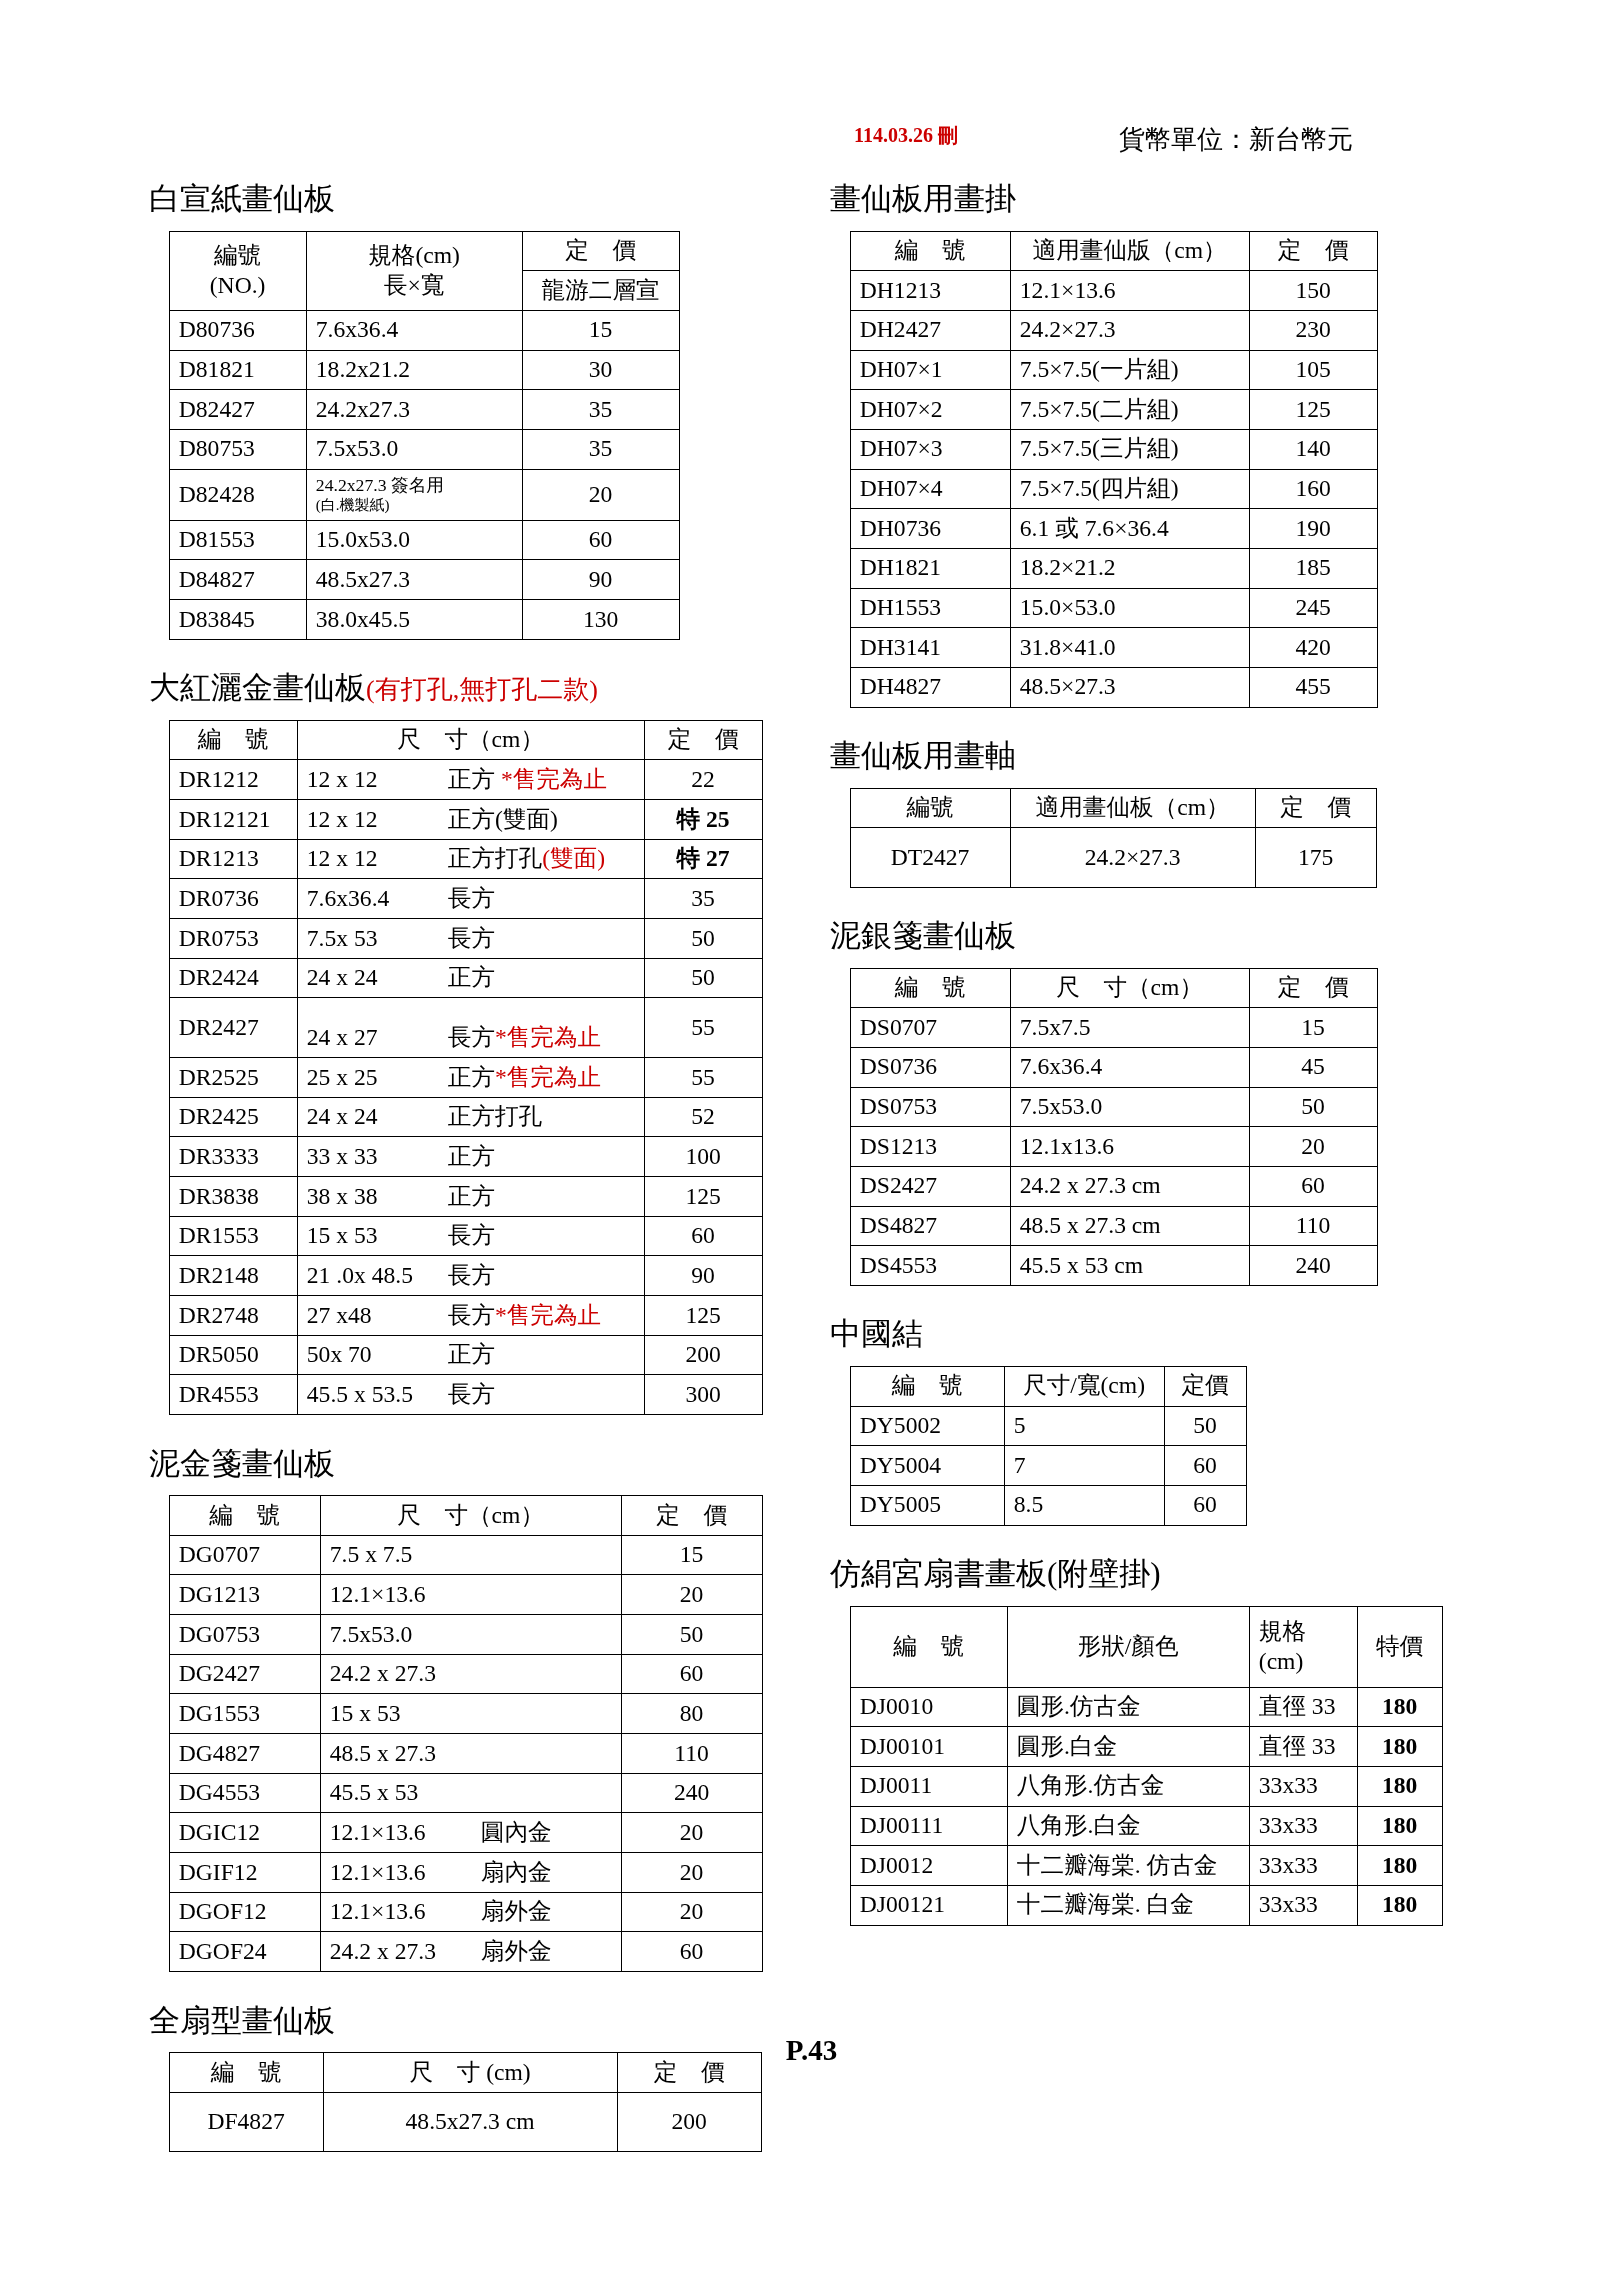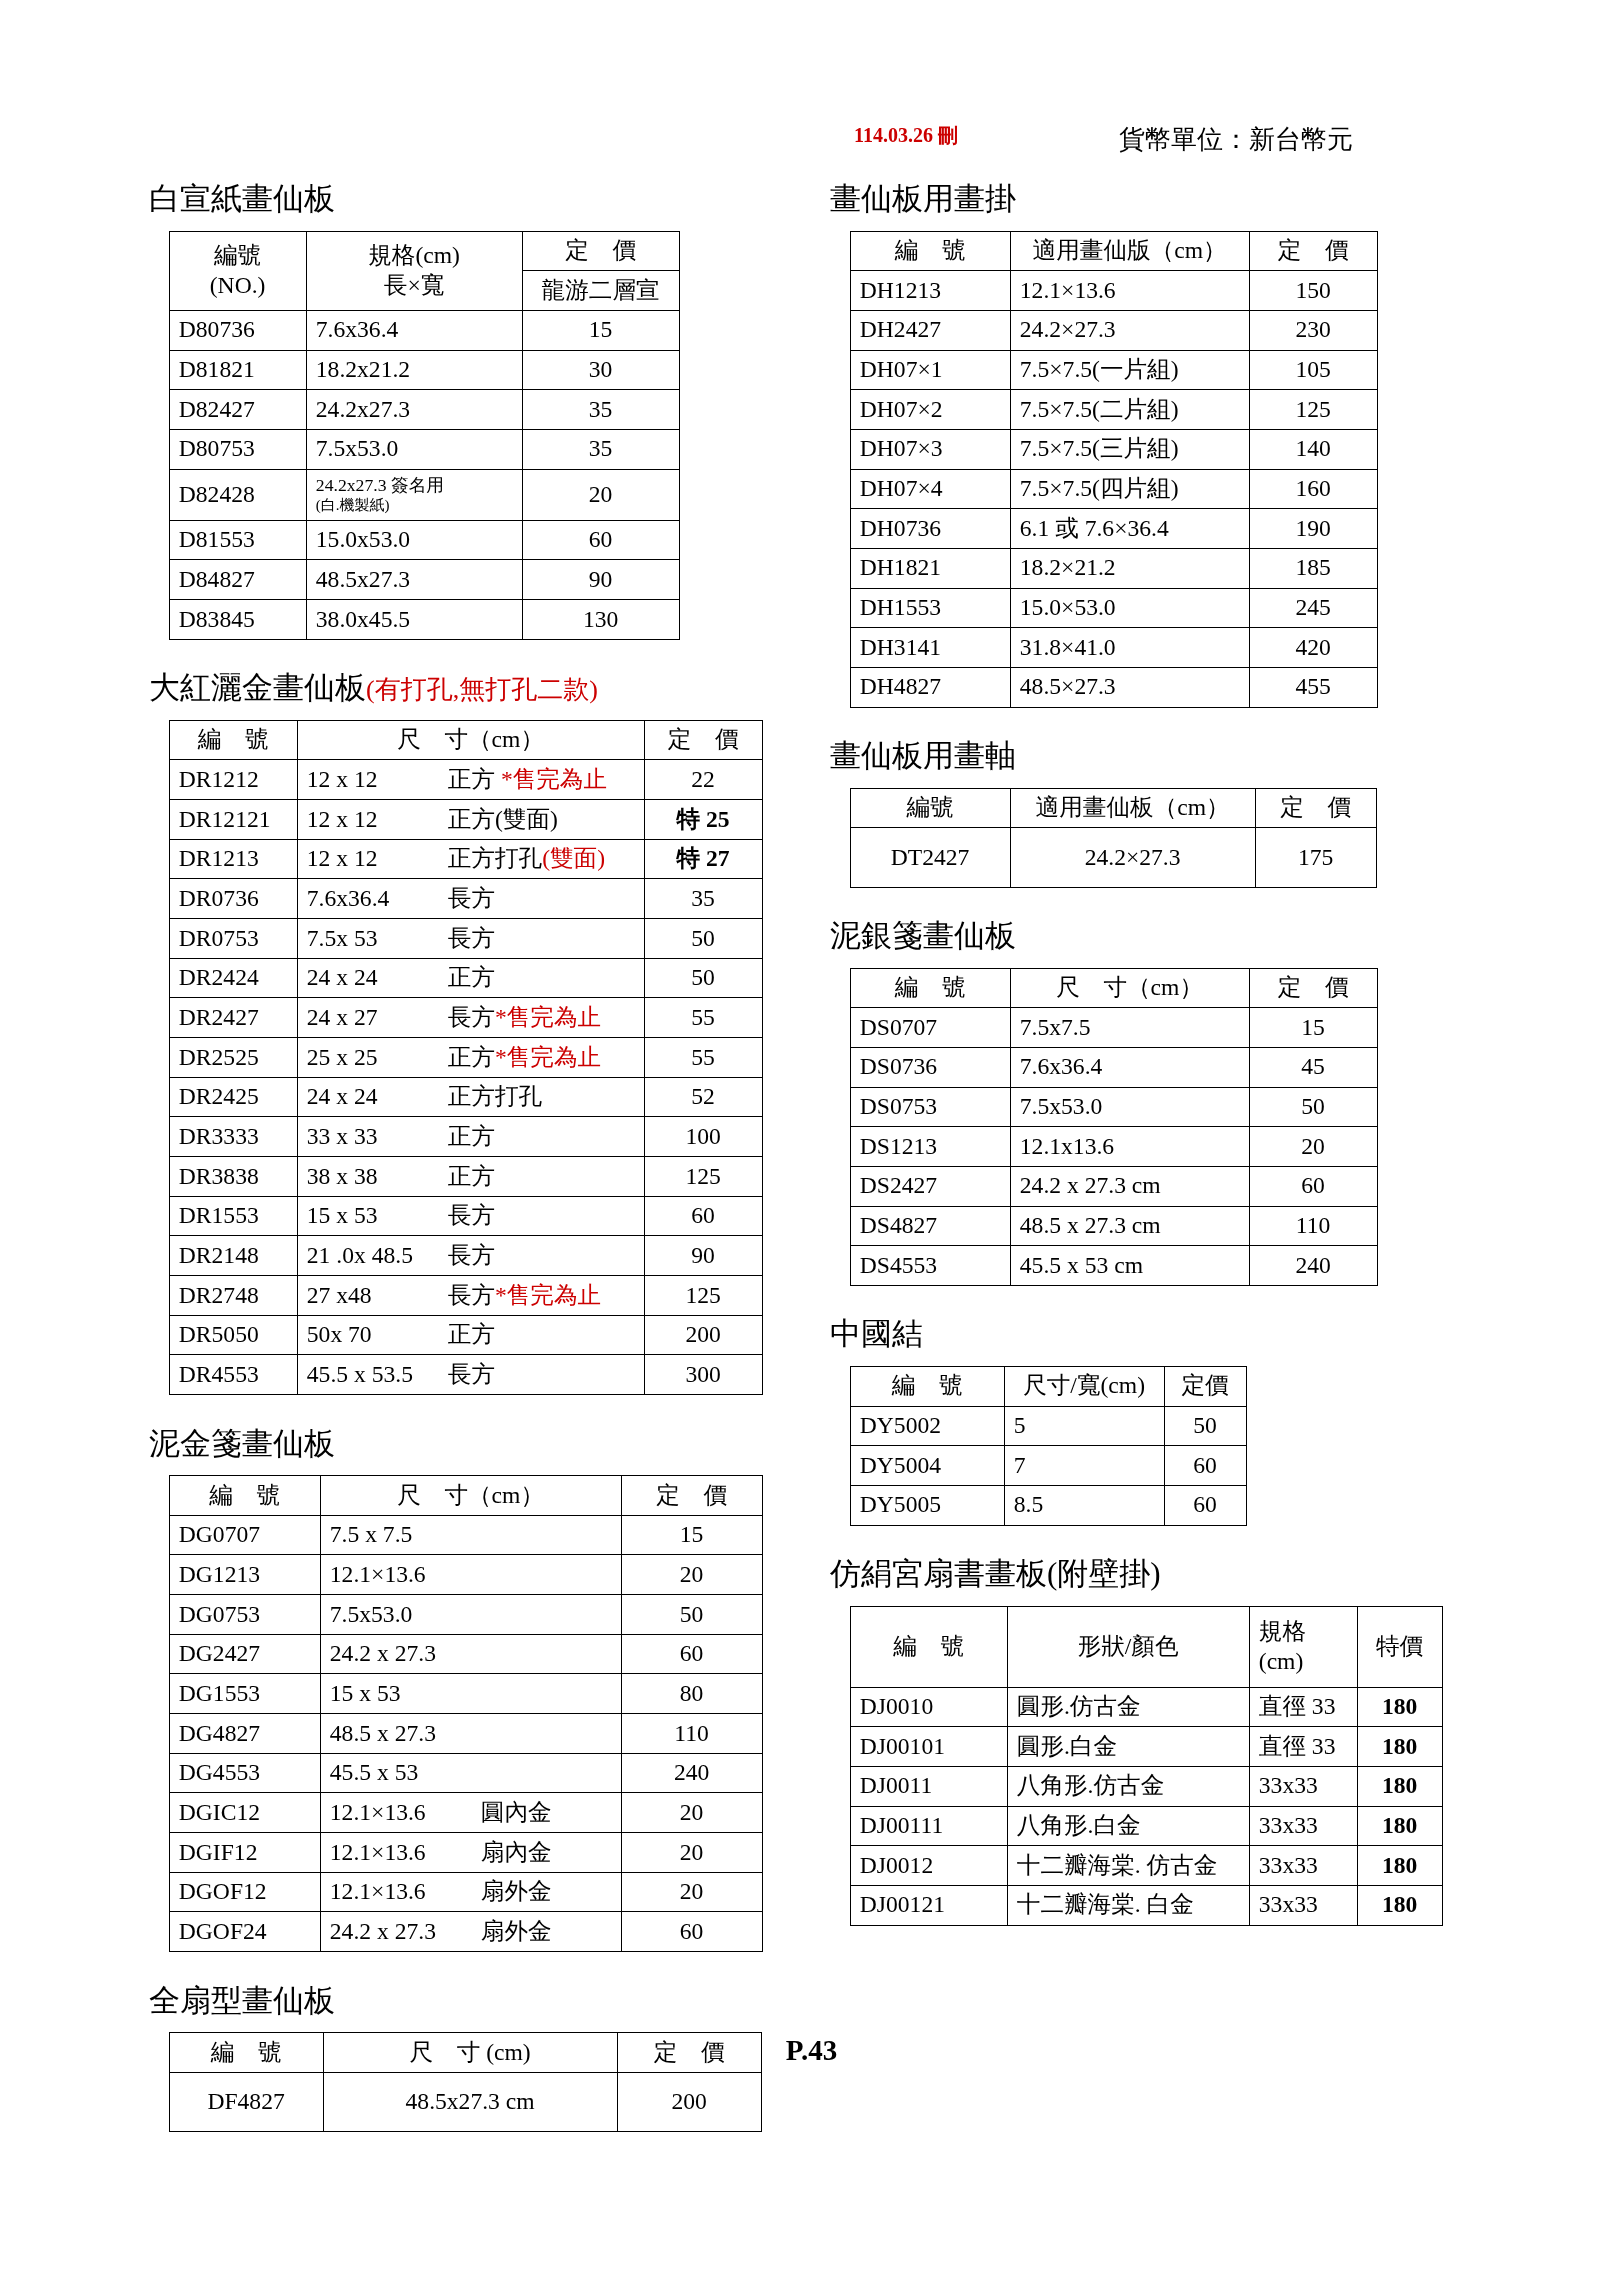--- a/index.html
+++ b/index.html
@@ -177,21 +177,21 @@
               <td class="a-left"><span style="display: inline-block; width: 141px;">7.5x 53</span><span>長方</span></td>
               <td class="a-right">50</td>
             </tr>
             <tr>
               <td class="a-left">DR2424</td>
               <td class="a-left"><span style="display: inline-block; width: 141px;">24 x 24</span><span>正方</span></td>
               <td class="a-right">50</td>
             </tr>
             <tr>
               <td class="a-left">DR2427</td>
-              <td class="a-left"><span style="display: inline-block; width: 141px;">24 x 27</span><span>長方</span><span class="red">*售完為止</span></td>
+              <td class="a-left"><span style="display: inline-block; width: 141px; margin-top: 20px;">24 x 27</span><span>長方</span><span class="red">*售完為止</span></td>
               <td class="a-right">55</td>
             </tr>
             <tr>
               <td class="a-left">DR2525</td>
               <td class="a-left"><span style="display: inline-block; width: 141px;">25 x 25</span><span>正方</span><span class="red">*售完為止</span></td>
               <td class="a-right">55</td>
             </tr>
             <tr>
               <td class="a-left">DR2425</td>
               <td class="a-left"><span style="display: inline-block; width: 141px;">24 x 24</span><span>正方打孔</span></td>

